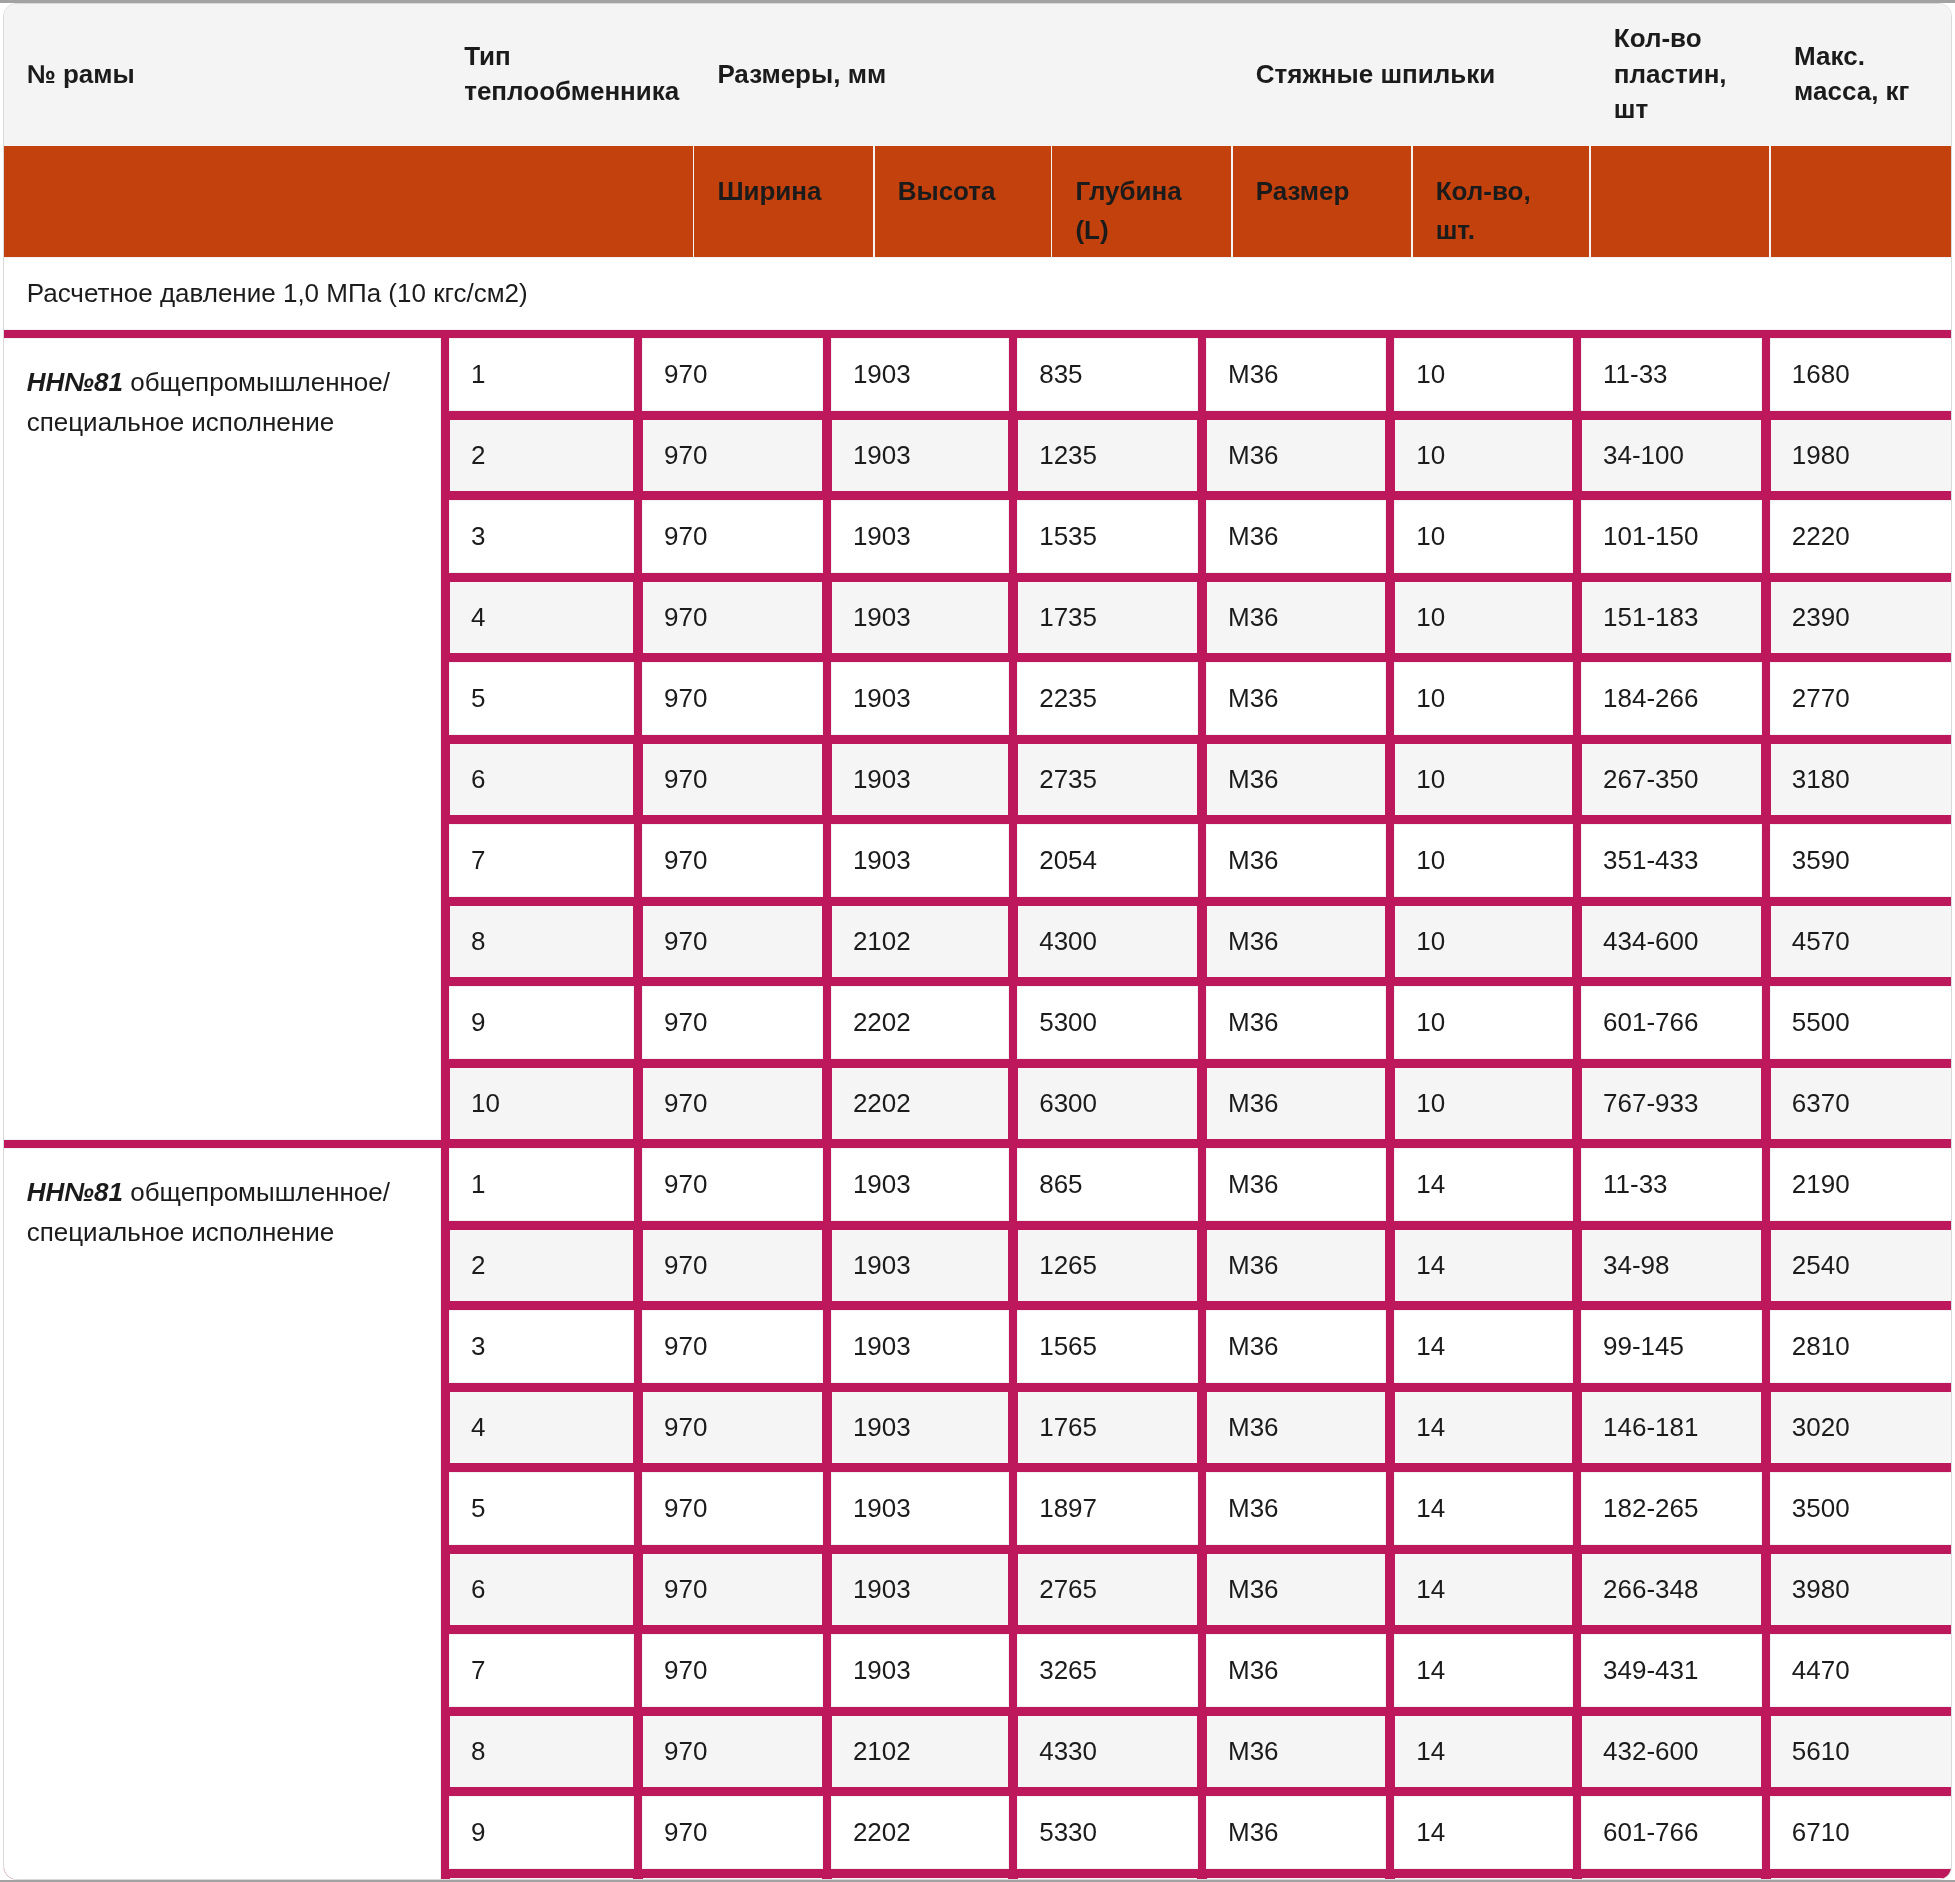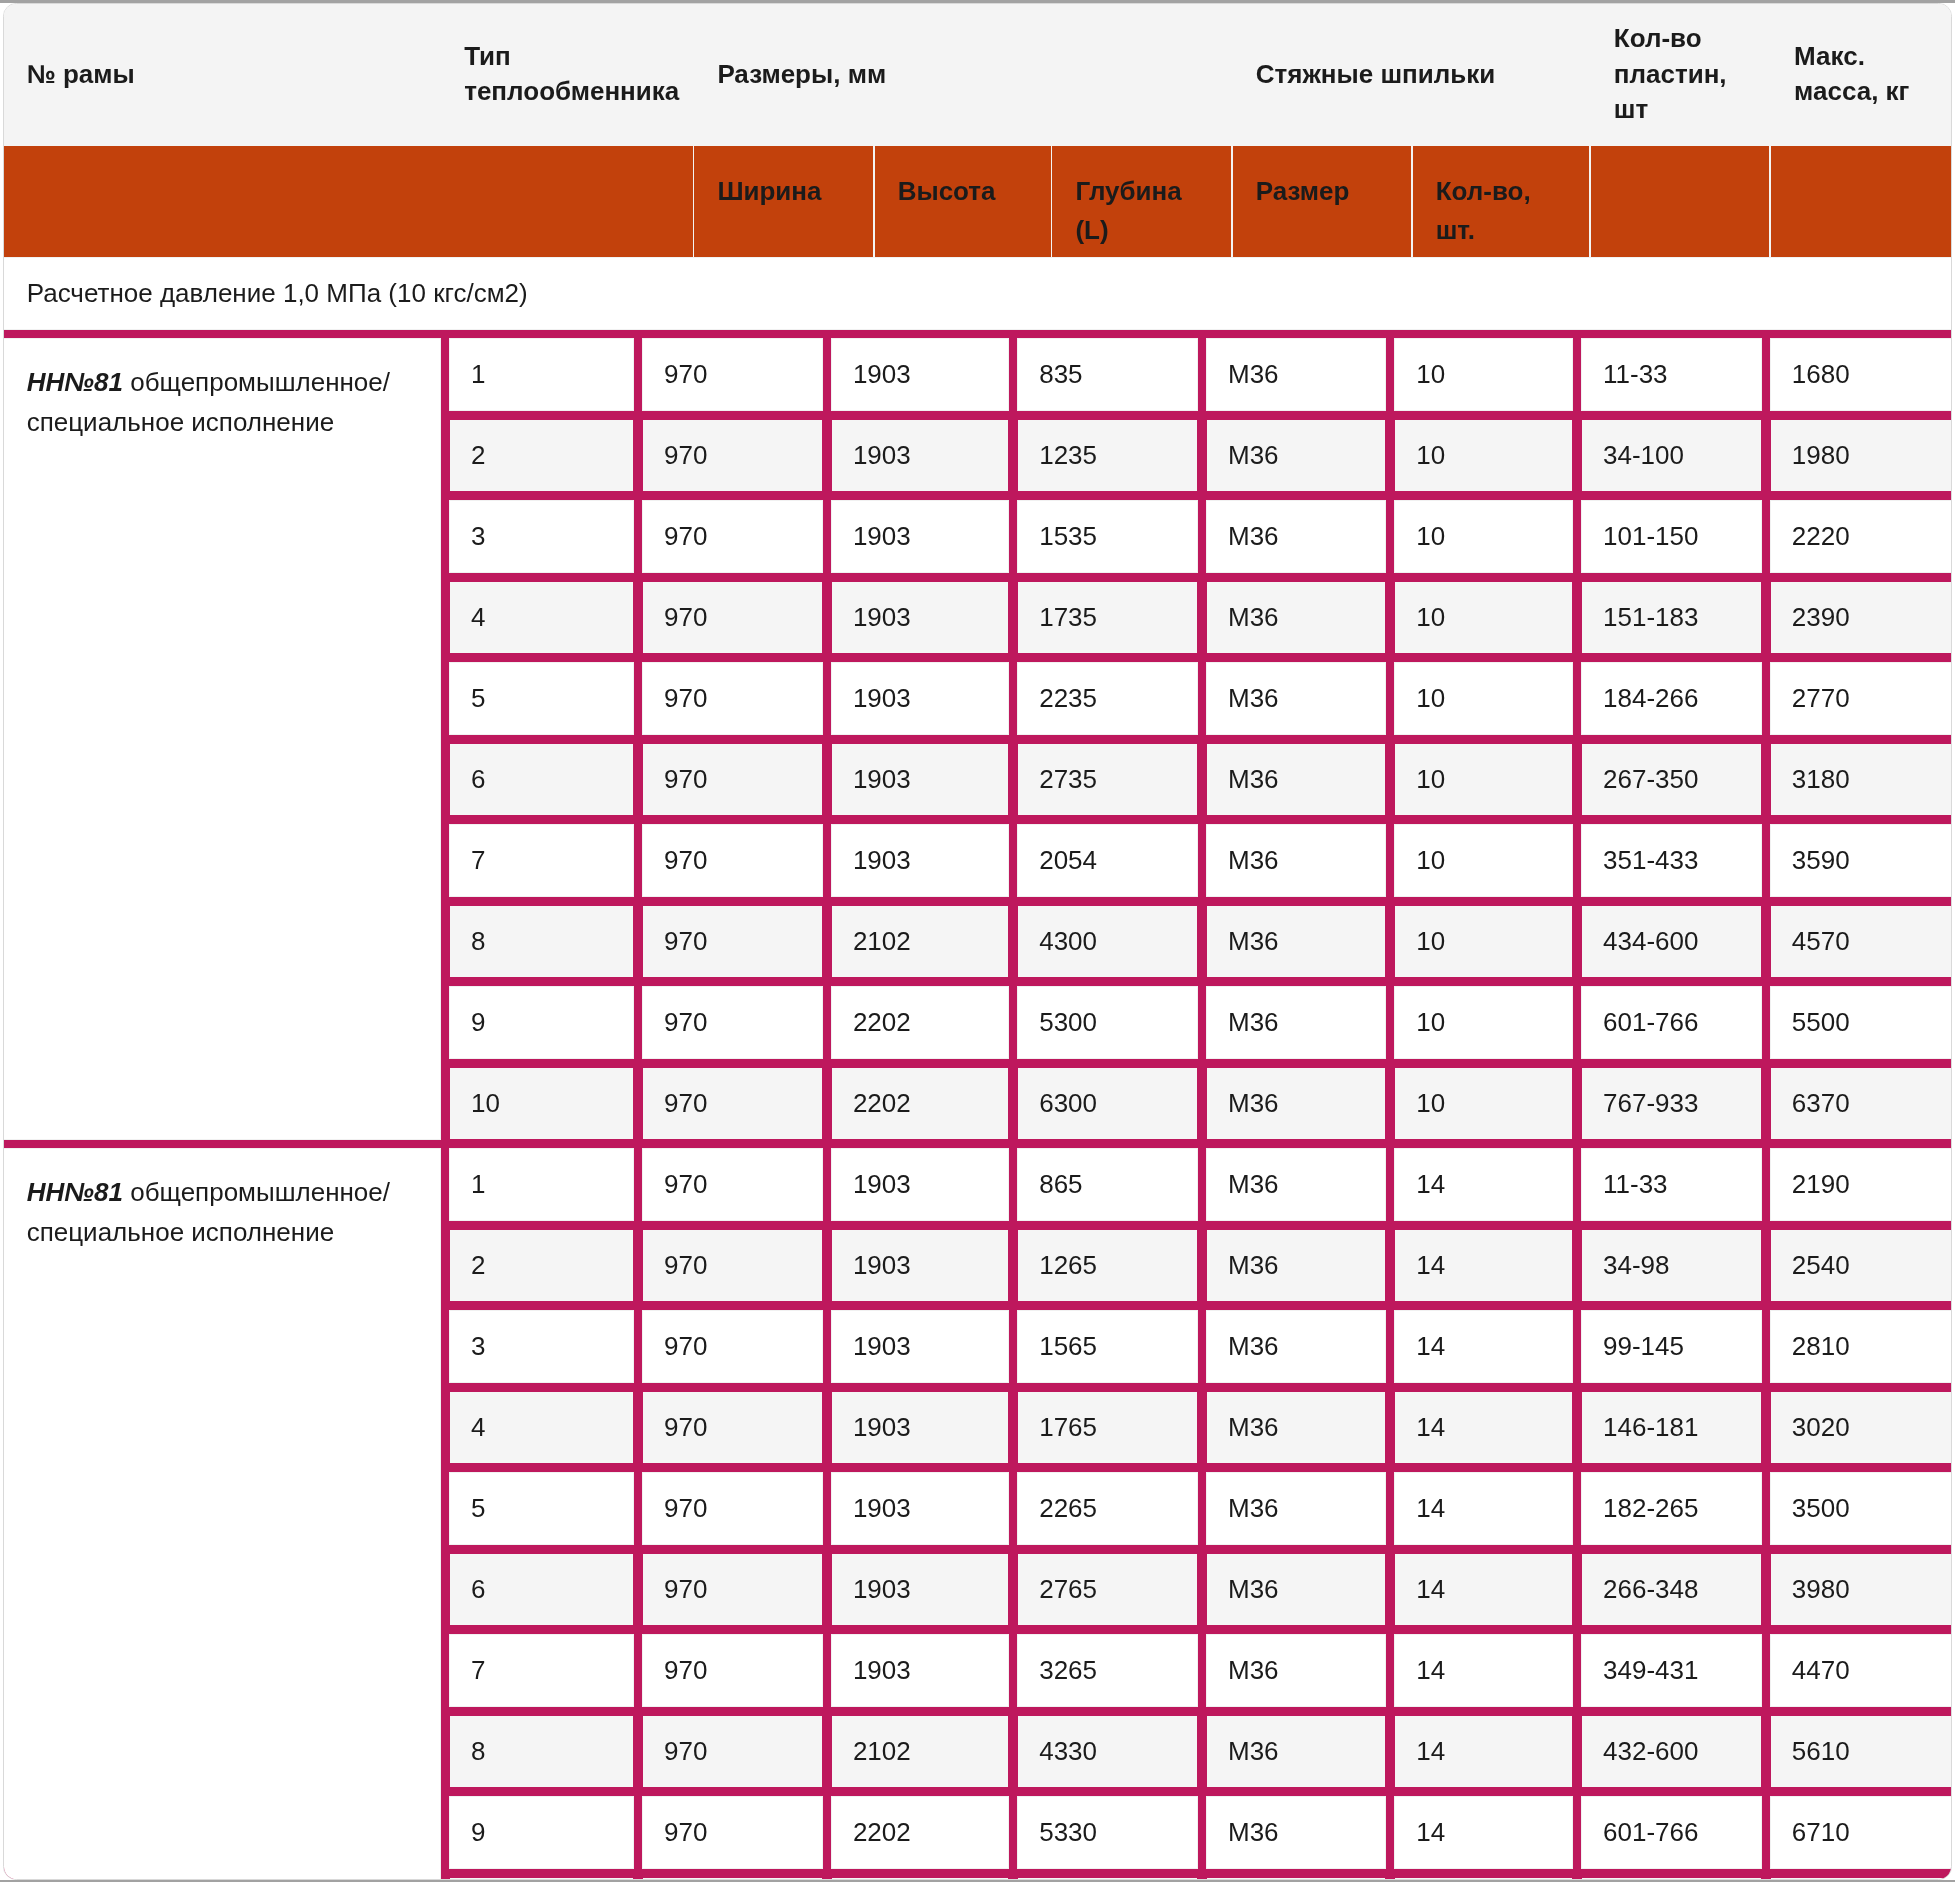--- a/index.html
+++ b/index.html
@@ -217,21 +217,21 @@
       <div class="cell alt">970</div>
       <div class="cell alt">1903</div>
       <div class="cell alt">1765</div>
       <div class="cell alt">М36</div>
       <div class="cell alt">14</div>
       <div class="cell alt">146-181</div>
       <div class="cell alt">3020</div>
       <div class="cell">5</div>
       <div class="cell">970</div>
       <div class="cell">1903</div>
-      <div class="cell">2265</div>
+      <div class="cell">1897</div>
       <div class="cell">М36</div>
       <div class="cell">14</div>
       <div class="cell">182-265</div>
       <div class="cell">3500</div>
       <div class="cell alt">6</div>
       <div class="cell alt">970</div>
       <div class="cell alt">1903</div>
       <div class="cell alt">2765</div>
       <div class="cell alt">М36</div>
       <div class="cell alt">14</div>

